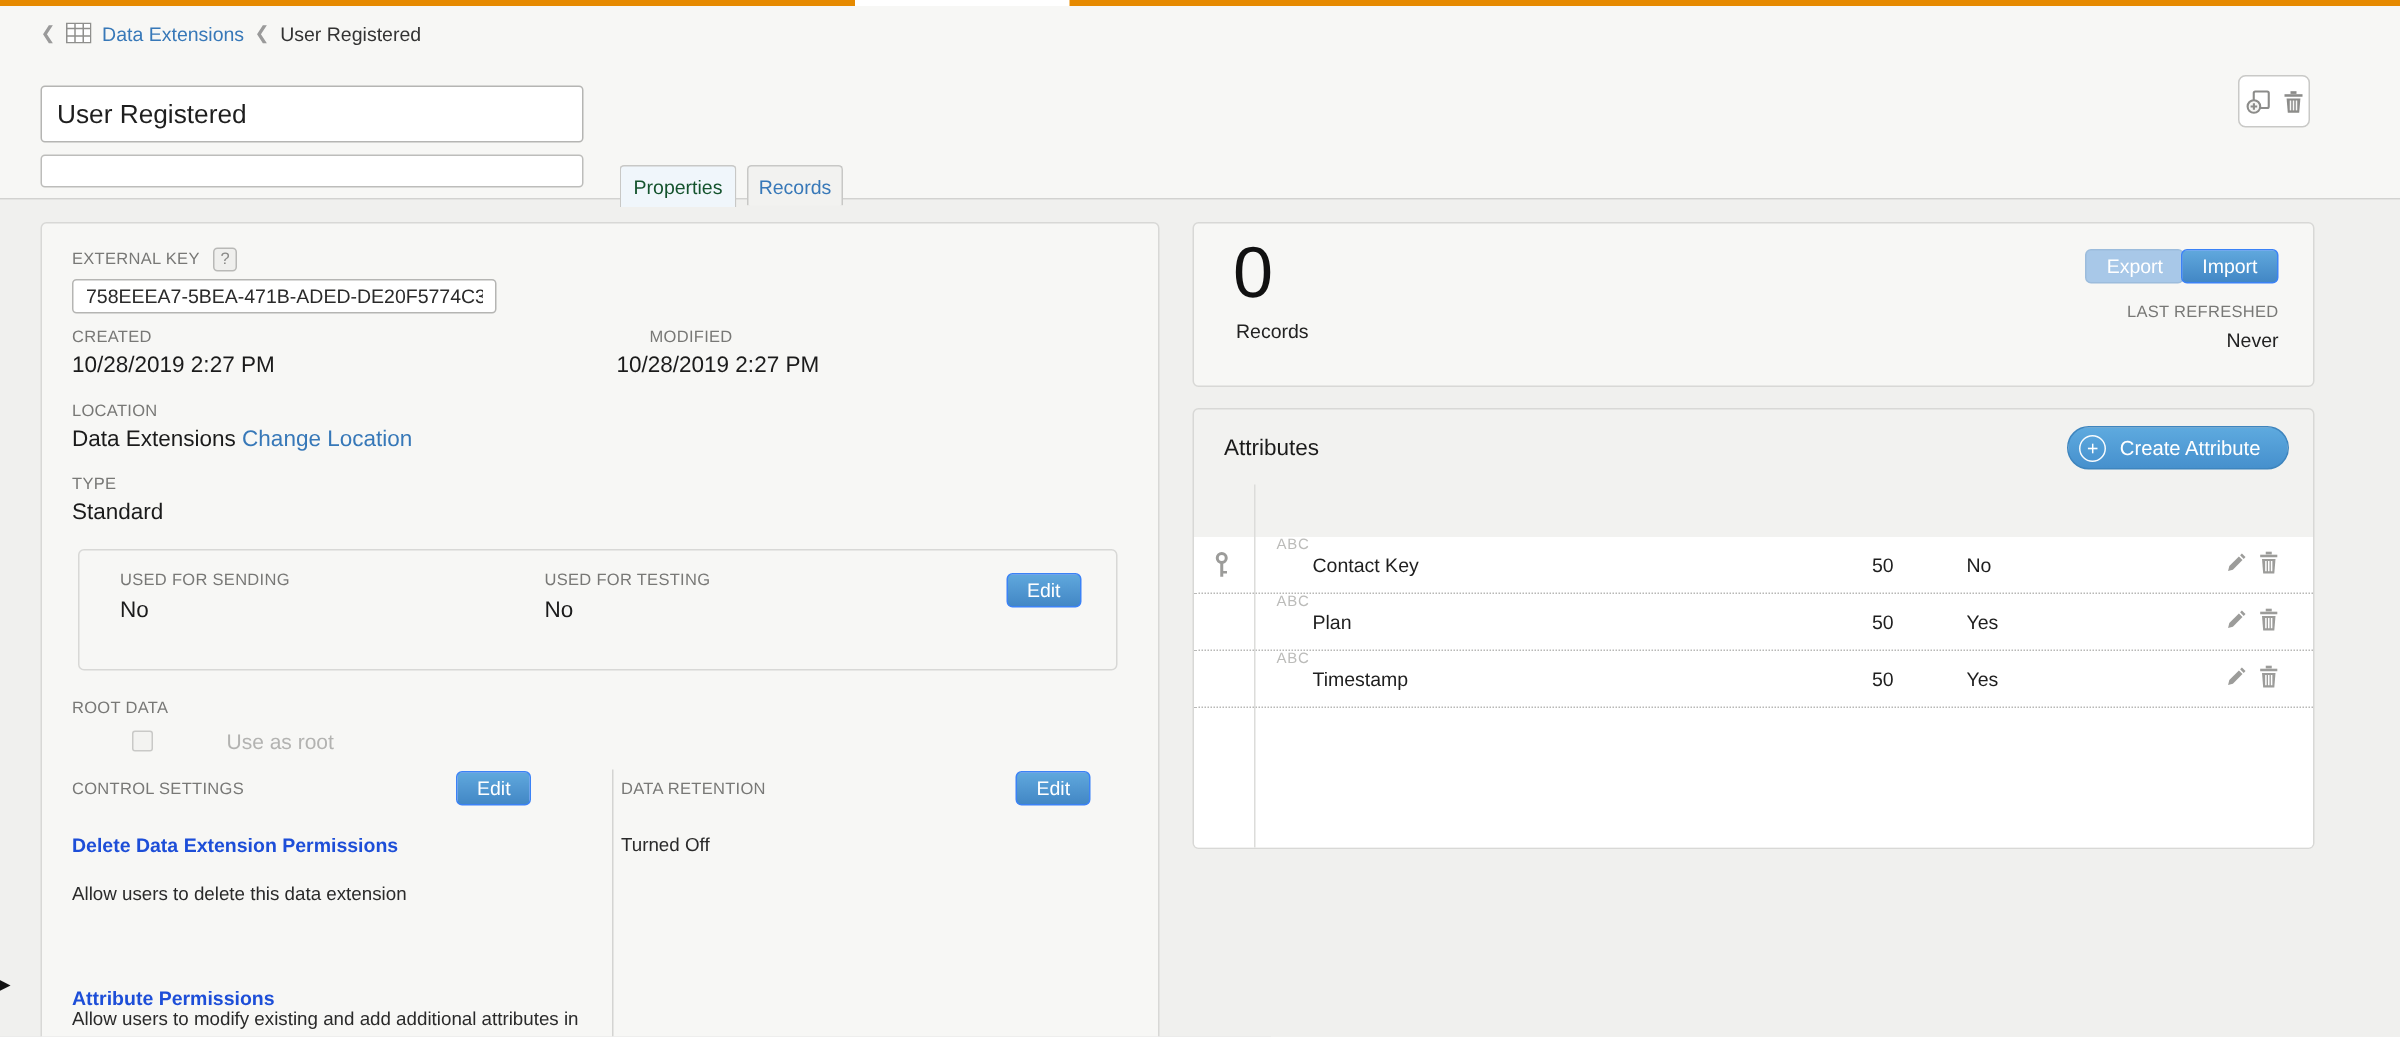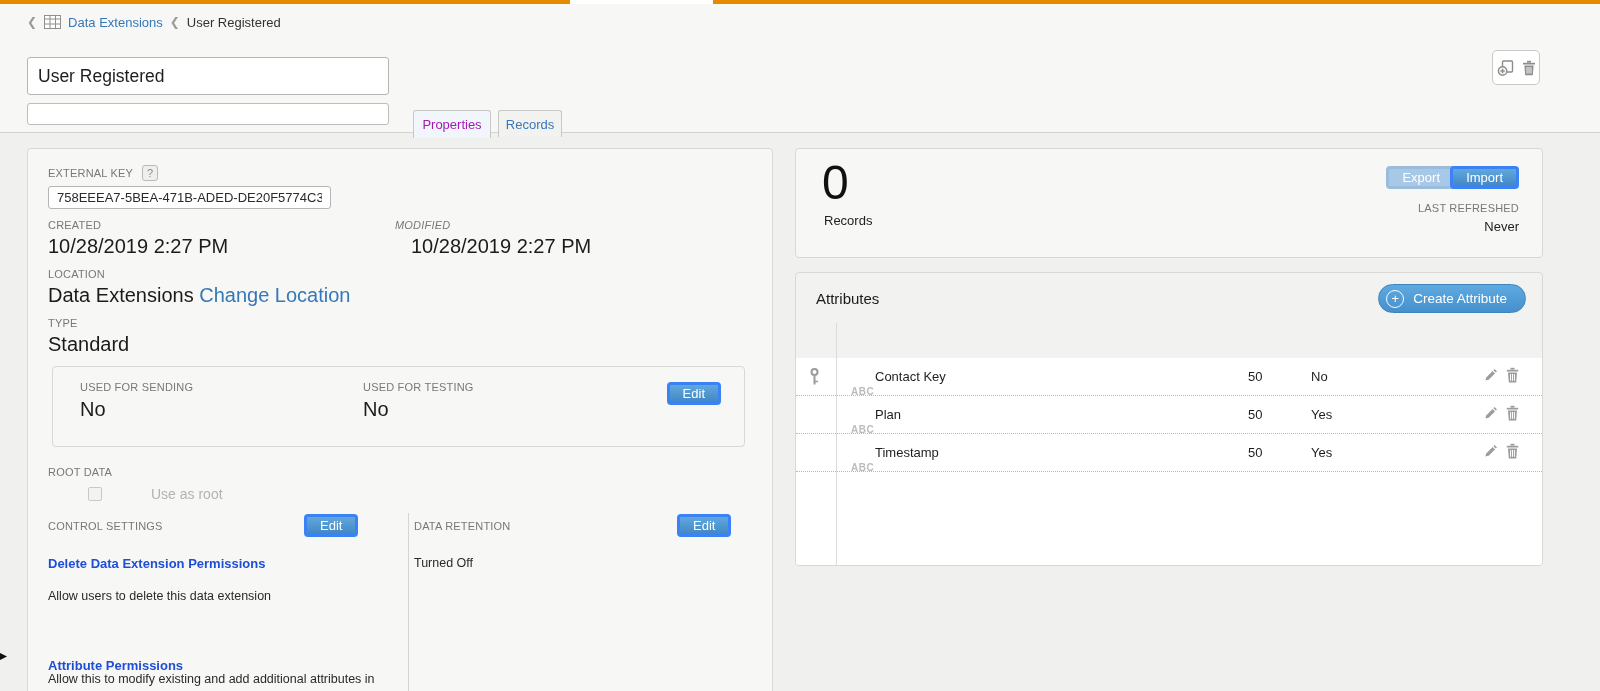--- a/index.html
+++ b/index.html
@@ -28,47 +28,47 @@
     font-family:"Liberation Sans", sans-serif; font-size:13px; padding:0 8px;
   }
   .header-actions {
     position:absolute; left:1492px; top:46px; width:48px; height:35px;
     background:#fff; border:1px solid #c9c9c7; border-radius:5px;
     display:flex; align-items:center; justify-content:center; gap:8px;
   }
   
   .tab { position:absolute; top:106px; height:24px; display:flex; align-items:center; justify-content:center;
          font-size:13px; border:1px solid #c8c8c6; border-bottom:none; border-radius:3px 3px 0 0; cursor:pointer; }
-  .tab-properties { left:413px; width:78px; height:28px; background:#f0f6fb; color:#a21caf; z-index:3; }
+  .tab-properties { left:413px; width:78px; height:28px; background:#f0f6fb; color:#14532d; z-index:3; }
   .tab-records { left:498px; width:64px; height:27px; background:#f2f2f0; color:#3778b8; z-index:1; }
   
   .lbl { font-size:11px; color:#787876; letter-spacing:.2px; }
-  .val { font-size:20px; color:#1b1b1b;text-align:right; }
+  .val { font-size:15px; color:#1b1b1b;text-align:right; }
   .btn-blue {
     display:inline-flex; align-items:center; justify-content:center;
-    background:linear-gradient(#60a8dd,#4287c5); border:3px solid #3b82f6; border-radius:4px;
+    background:linear-gradient(#60a8dd,#4287c5); border:1px solid #3b82f6; border-radius:4px;
     color:#fff; font-size:13px; height:23px; padding:0 13px; cursor:pointer;
     font-family:"Liberation Sans", sans-serif;
   }
   .btn-blue-light { background:#a8c8e8; border-color:#9cbcdc; }
   .link { color:#3778b8; cursor:pointer; }
   
   .left-card {
     position:absolute; left:27px; top:148px; width:746px; height:600px;
     background:#f7f7f5; border:1px solid #d8d8d6; border-radius:4px;
   }
   .lc-extkey-row { position:absolute; left:20px; top:16px; display:flex; align-items:center; gap:9px; }
   .help-box { width:16px; height:16px; border:1px solid #b9b9b7; border-radius:3px; background:#efefed;
               color:#8a8a88; font-size:11px; display:flex; align-items:center; justify-content:center; cursor:pointer; }
   .extkey-input { position:absolute; left:20px; top:37px; width:283px; height:23px;
     border:1px solid #b5b5b3; border-radius:3px; background:#fff;
     font-family:"Liberation Sans", sans-serif; font-size:13px; color:#2a2a2a; padding:0 8px; }
   .lc-created-lbl { position:absolute; left:20px; top:70px; }
   .lc-created-val { position:absolute; left:20px; top:86px; }
-  .lc-modified-lbl { position:absolute; left:367px; top:70px;font-style:italic; }
+  .lc-modified-lbl { position:absolute; left:405px; top:70px; }
   .lc-modified-val { position:absolute; left:383px; top:86px; }
   .lc-location-lbl { position:absolute; left:20px; top:119px; }
   .lc-location-val { position:absolute; left:20px; top:135px; }
   .lc-type-lbl { position:absolute; left:20px; top:168px; }
   .lc-type-val { position:absolute; left:20px; top:184px; }
   .sending-box { position:absolute; left:24px; top:217px; width:693px; height:81px;
     border:1px solid #d8d8d6; border-radius:4px; background:#f7f7f5; }
   .sb-col1-lbl { position:absolute; left:27px; top:14px; }
   .sb-col1-val { position:absolute; left:27px; top:31px; }
   .sb-col2-lbl { position:absolute; left:310px; top:14px; }
@@ -112,21 +112,21 @@
   .ac-colhead { position:absolute; left:0; top:50px; width:100%; height:34px; background:#f7f7f5;
     border-bottom:1px solid #5a5a58; font-size:12.5px; font-weight:bold; color:#333; }
   .ch-name { position:absolute; left:56px; top:10px; }
   .ch-default { position:absolute; left:258px; top:10px; }
   .ch-length { position:absolute; left:451px; top:10px; }
   .ch-nullable { position:absolute; left:515px; top:10px; }
   .ac-body { position:absolute; left:0; top:85px; width:100%; height:272px; background:#fff; }
   .ac-gutter-line { position:absolute; left:40px; top:50px; width:1px; height:307px; background:#dcdcda; }
   .attr-row { position:relative; width:100%; height:38px; border-bottom:1px dotted #b8b8b6; background:#fff; }
   .row-key { position:absolute; left:13px; top:10px; }
-  .row-abc { position:absolute; left:55px; top:28px; font-size:10px; font-weight:bold; color:#bcbcba; letter-spacing:.5px; }
+  .row-abc { position:absolute; left:55px; top:0; font-size:10px; font-weight:normal; color:#bcbcba; letter-spacing:.5px; }
   .row-name { position:absolute; left:79px; top:11px; font-size:13px; color:#1e1e1e; }
   .row-default { position:absolute; left:258px; top:11px; font-size:13px; color:#1e1e1e; }
   .row-length { position:absolute; left:452px; top:11px; font-size:13px; color:#1e1e1e; }
   .row-nullable { position:absolute; left:515px; top:11px; font-size:13px; color:#1e1e1e; }
   .row-edit { position:absolute; left:687px; top:10px; cursor:pointer; }
   .row-trash { position:absolute; left:710px; top:9px; cursor:pointer; }
   
   .corner-arrow { position:absolute; left:-6px; top:645px; font-size:17px; color:#111; }
   svg { display:block; }
 </style>
@@ -219,21 +219,21 @@
       <span>Use as root</span>
     </div>
 
     <div class="lc-divider"></div>
 
     <div class="lbl lc-cs-lbl">CONTROL SETTINGS</div>
     <button class="btn-blue lc-cs-edit">Edit</button>
     <div class="perm-title lc-del-title">Delete Data Extension Permissions</div>
     <div class="perm-desc lc-del-desc">Allow users to delete this data extension</div>
     <div class="perm-title lc-attr-title">Attribute Permissions</div>
-    <div class="perm-desc lc-attr-desc">Allow this to modify existing and add additional attributes in</div>
+    <div class="perm-desc lc-attr-desc">Allow users to modify existing and add additional attributes in</div>
 
     <div class="lbl lc-dr-lbl">DATA RETENTION</div>
     <button class="btn-blue lc-dr-edit">Edit</button>
     <div class="lc-dr-val">Turned Off</div>
   </div>
 
   <div class="records-card">
     <div class="rc-count">0</div>
     <div class="rc-label">Records</div>
     <button class="btn-blue btn-blue-light rc-export">Export</button>

